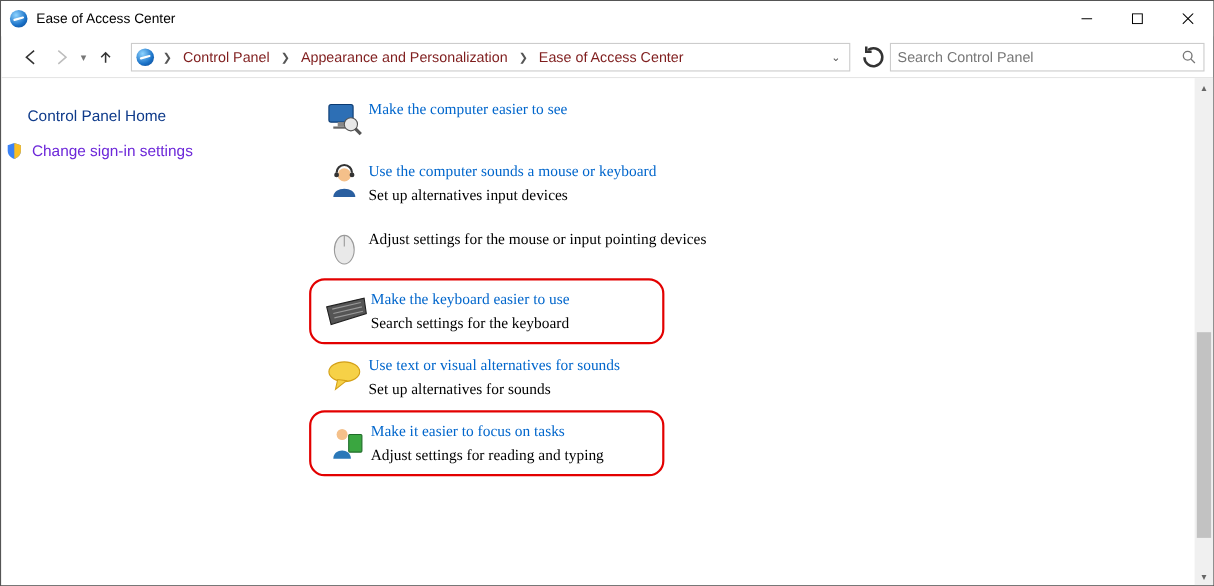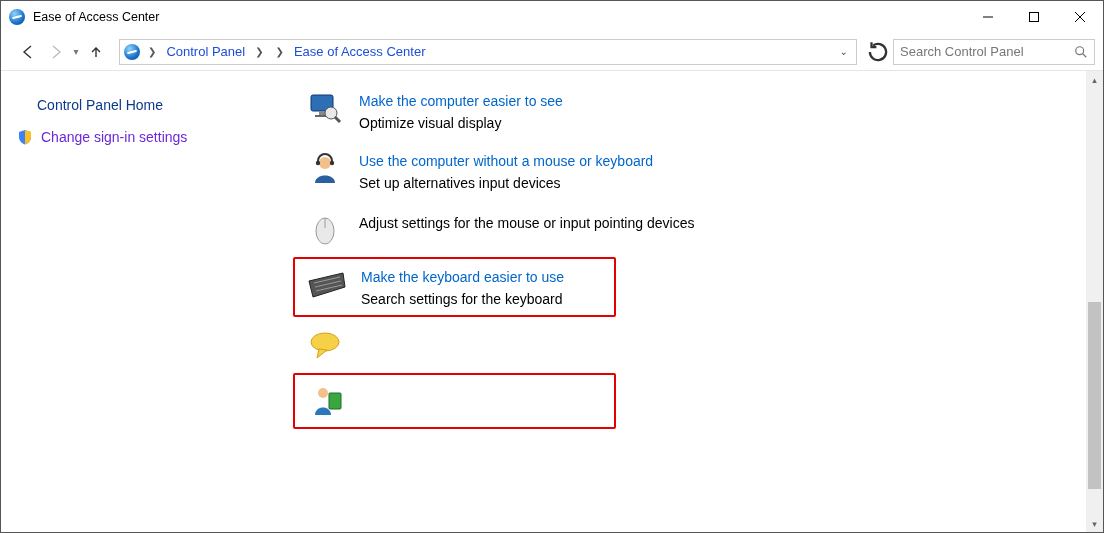--- a/index.html
+++ b/index.html
@@ -59,84 +59,85 @@
     margin: 0 6px 0 8px;
     border: 1px solid #ccc;
     display: flex;
     align-items: center;
     padding: 0 4px;
     gap: 4px;
     font-size: 13px;
     min-width: 0;
   }
   .addrbar .addr-icon { width:16px; height:16px; }
-  .crumb { padding: 0 2px; color: #1d4ed8; }
+  .crumb { padding: 0 2px; color: #7f1d1d; }
   .crumb-chevron { color: #555; font-size: 10px; padding: 0 4px; }
   .addrbar .grow { flex: 1 1 auto; }
   .addr-drop { color:#555; font-size:10px; padding:0 4px; }
   .refresh {
     width: 26px; height: 26px;
     display:flex; align-items:center; justify-content:center;
     color:#333;
   }
   .searchbox {
-    width: 202px; height: 26px;
+    width: 286px; height: 26px;
     border: 1px solid #ccc;
     display: flex; align-items: center;
     padding: 0 6px;
     color: #777;
   }
   .searchbox .ph { flex: 1 1 auto; font-size: 13px; }
   .searchbox .mag { width:14px; height:14px; }
 
   
   .body {
     display: flex;
     height: calc(533px - 32px - 38px - 2px);
     position: relative;
   }
   .sidebar {
     width: 278px;
     padding: 18px 12px 12px 24px;
-    margin-left: 12px;
   }
   .side-link {
     display: flex; align-items: center;
     gap: 8px;
     font-size: 14px;
     color: #6d28d9;
     padding: 8px 0;
   }
   .side-link.plain { color: #0e3a8a; }
   .side-link .shield { width:16px; height:16px; margin-left:-20px; }
   .content {
     flex: 1 1 auto;
     position: relative;
     padding: 10px 0 0 0;
   }
   .opt {
     display: flex;
     align-items: flex-start;
-    gap: 14px;
+    gap: 2px;
     padding: 8px 0 8px 14px;
+    font-family: Liberation Serif, serif;
   }
   .opt .icon-cell {
     width: 40px; height: 40px;
     display: flex; align-items: center; justify-content: center;
     flex: 0 0 40px;
   }
   .opt .txt { padding-top: 2px; }
   .opt .lnk { color: #0066cc; font-size: 14px; line-height: 20px; }
   .opt .desc { color: #000; font-size: 14px; line-height: 20px; margin-top: 2px; }
   .highlight {
     border: 2.5px solid #e30000;
-    border-radius: 2px;
+    border-radius: 14px;
     padding: 6px 10px 6px 12px;
     margin-left: 2px;
     width: 323px;
+    align-items: center;
   }
   
   .vscroll {
     position: absolute;
     right: 0; top: 0; bottom: 0;
     width: 17px;
     background: #f0f0f0;
     display: flex; flex-direction: column;
   }
   .vscroll .arrow {
@@ -203,20 +204,21 @@
     <svg viewBox="0 0 16 16" fill="none" stroke="#333" stroke-width="1.4">
         <path d="M8 13 L8 4 M4 8 L8 4 L12 8"></path>
       </svg>
   </div>
 
   <div class="addrbar">
     <div class="addr-icon ease-icon"></div>
     <span class="crumb-chevron">❯</span>
     <span class="crumb">Control Panel</span>
     <span class="crumb-chevron">❯</span>
+    <span class="crumb">Appearance and Personalization</span>
     <span class="crumb-chevron">❯</span>
     <span class="crumb">Ease of Access Center</span>
     <span class="grow"></span>
     <span class="addr-drop">⌄</span>
   </div>
 
   <div class="refresh">
     <svg viewBox="0 0 16 16" fill="none" stroke="#333" stroke-width="1.4">
       <path d="M3 8a5 5 0 1 0 2-4"></path>
         <path d="M4 2 L4 5 L7 5"></path>
@@ -254,36 +256,35 @@
         <svg width="36" height="36" viewBox="0 0 36 36">
           <rect x="4" y="4" width="22" height="16" rx="2" fill="#2d6fb5" stroke="#0b3a72"></rect>
           <rect x="12" y="20" width="6" height="4" fill="#888"></rect>
           <rect x="8" y="24" width="14" height="2" fill="#666"></rect>
           <circle cx="24" cy="22" r="6" fill="#e8e8e8" stroke="#555"></circle>
           <line x1="28" y1="26" x2="33" y2="31" stroke="#555" stroke-width="3"></line>
         </svg>
       </div>
       <div class="txt">
         <div class="lnk">Make the computer easier to see</div>
-        <div class="desc">Optimize visual display</div>
       </div>
     </div>
 
     <div class="opt">
       <div class="icon-cell">
         <svg width="36" height="36" viewBox="0 0 36 36">
           <circle cx="18" cy="12" r="6" fill="#f4c08a"></circle>
           <path d="M8 32 C8 22 28 22 28 32 Z" fill="#2a5fa0"></path>
           <path d="M11 10 a7 7 0 0 1 14 0" fill="none" stroke="#333" stroke-width="2"></path>
           <circle cx="11" cy="12" r="2.2" fill="#333"></circle>
             <circle cx="25" cy="12" r="2.2" fill="#333"></circle>
         </svg>
       </div>
       <div class="txt">
-        <div class="lnk">Use the computer without a mouse or keyboard</div>
+        <div class="lnk">Use the computer sounds a mouse or keyboard</div>
         <div class="desc">Set up alternatives input devices</div>
       </div>
     </div>
 
     <div class="opt">
       <div class="icon-cell">
         <svg width="36" height="36" viewBox="0 0 36 36">
           <ellipse cx="18" cy="20" rx="9" ry="13" fill="#e9e9e9" stroke="#9a9a9a"></ellipse>
           <line x1="18" y1="7" x2="18" y2="17" stroke="#9a9a9a"></line>
         </svg>
@@ -308,30 +309,38 @@
       </div>
     </div>
 
     <div class="opt">
       <div class="icon-cell">
         <svg width="36" height="30" viewBox="0 0 36 30">
           <ellipse cx="18" cy="12" rx="14" ry="9" fill="#f6d147" stroke="#d4a017"></ellipse>
           <path d="M12 19 L10 28 L20 20 Z" fill="#f6d147" stroke="#d4a017"></path>
         </svg>
       </div>
+      <div class="txt">
+        <div class="lnk">Use text or visual alternatives for sounds</div>
+        <div class="desc">Set up alternatives for sounds</div>
+      </div>
     </div>
 
     <div class="opt highlight">
       <div class="icon-cell">
         <svg width="36" height="36" viewBox="0 0 36 36">
           <circle cx="14" cy="10" r="5" fill="#f4c08a"></circle>
           <path d="M6 32 C6 22 22 22 22 32 Z" fill="#2a78b8"></path>
           <rect x="20" y="10" width="12" height="16" rx="1" fill="#3aa640" stroke="#1f6b28"></rect>
         </svg>
       </div>
+      <div class="txt">
+        <div class="lnk">Make it easier to focus on tasks</div>
+        <div class="desc">Adjust settings for reading and typing</div>
+      </div>
     </div>
 
 
   </div>
 
   <div class="vscroll">
     <div class="arrow">▴</div>
     <div class="track">
       <div class="thumb"></div>
     </div>

